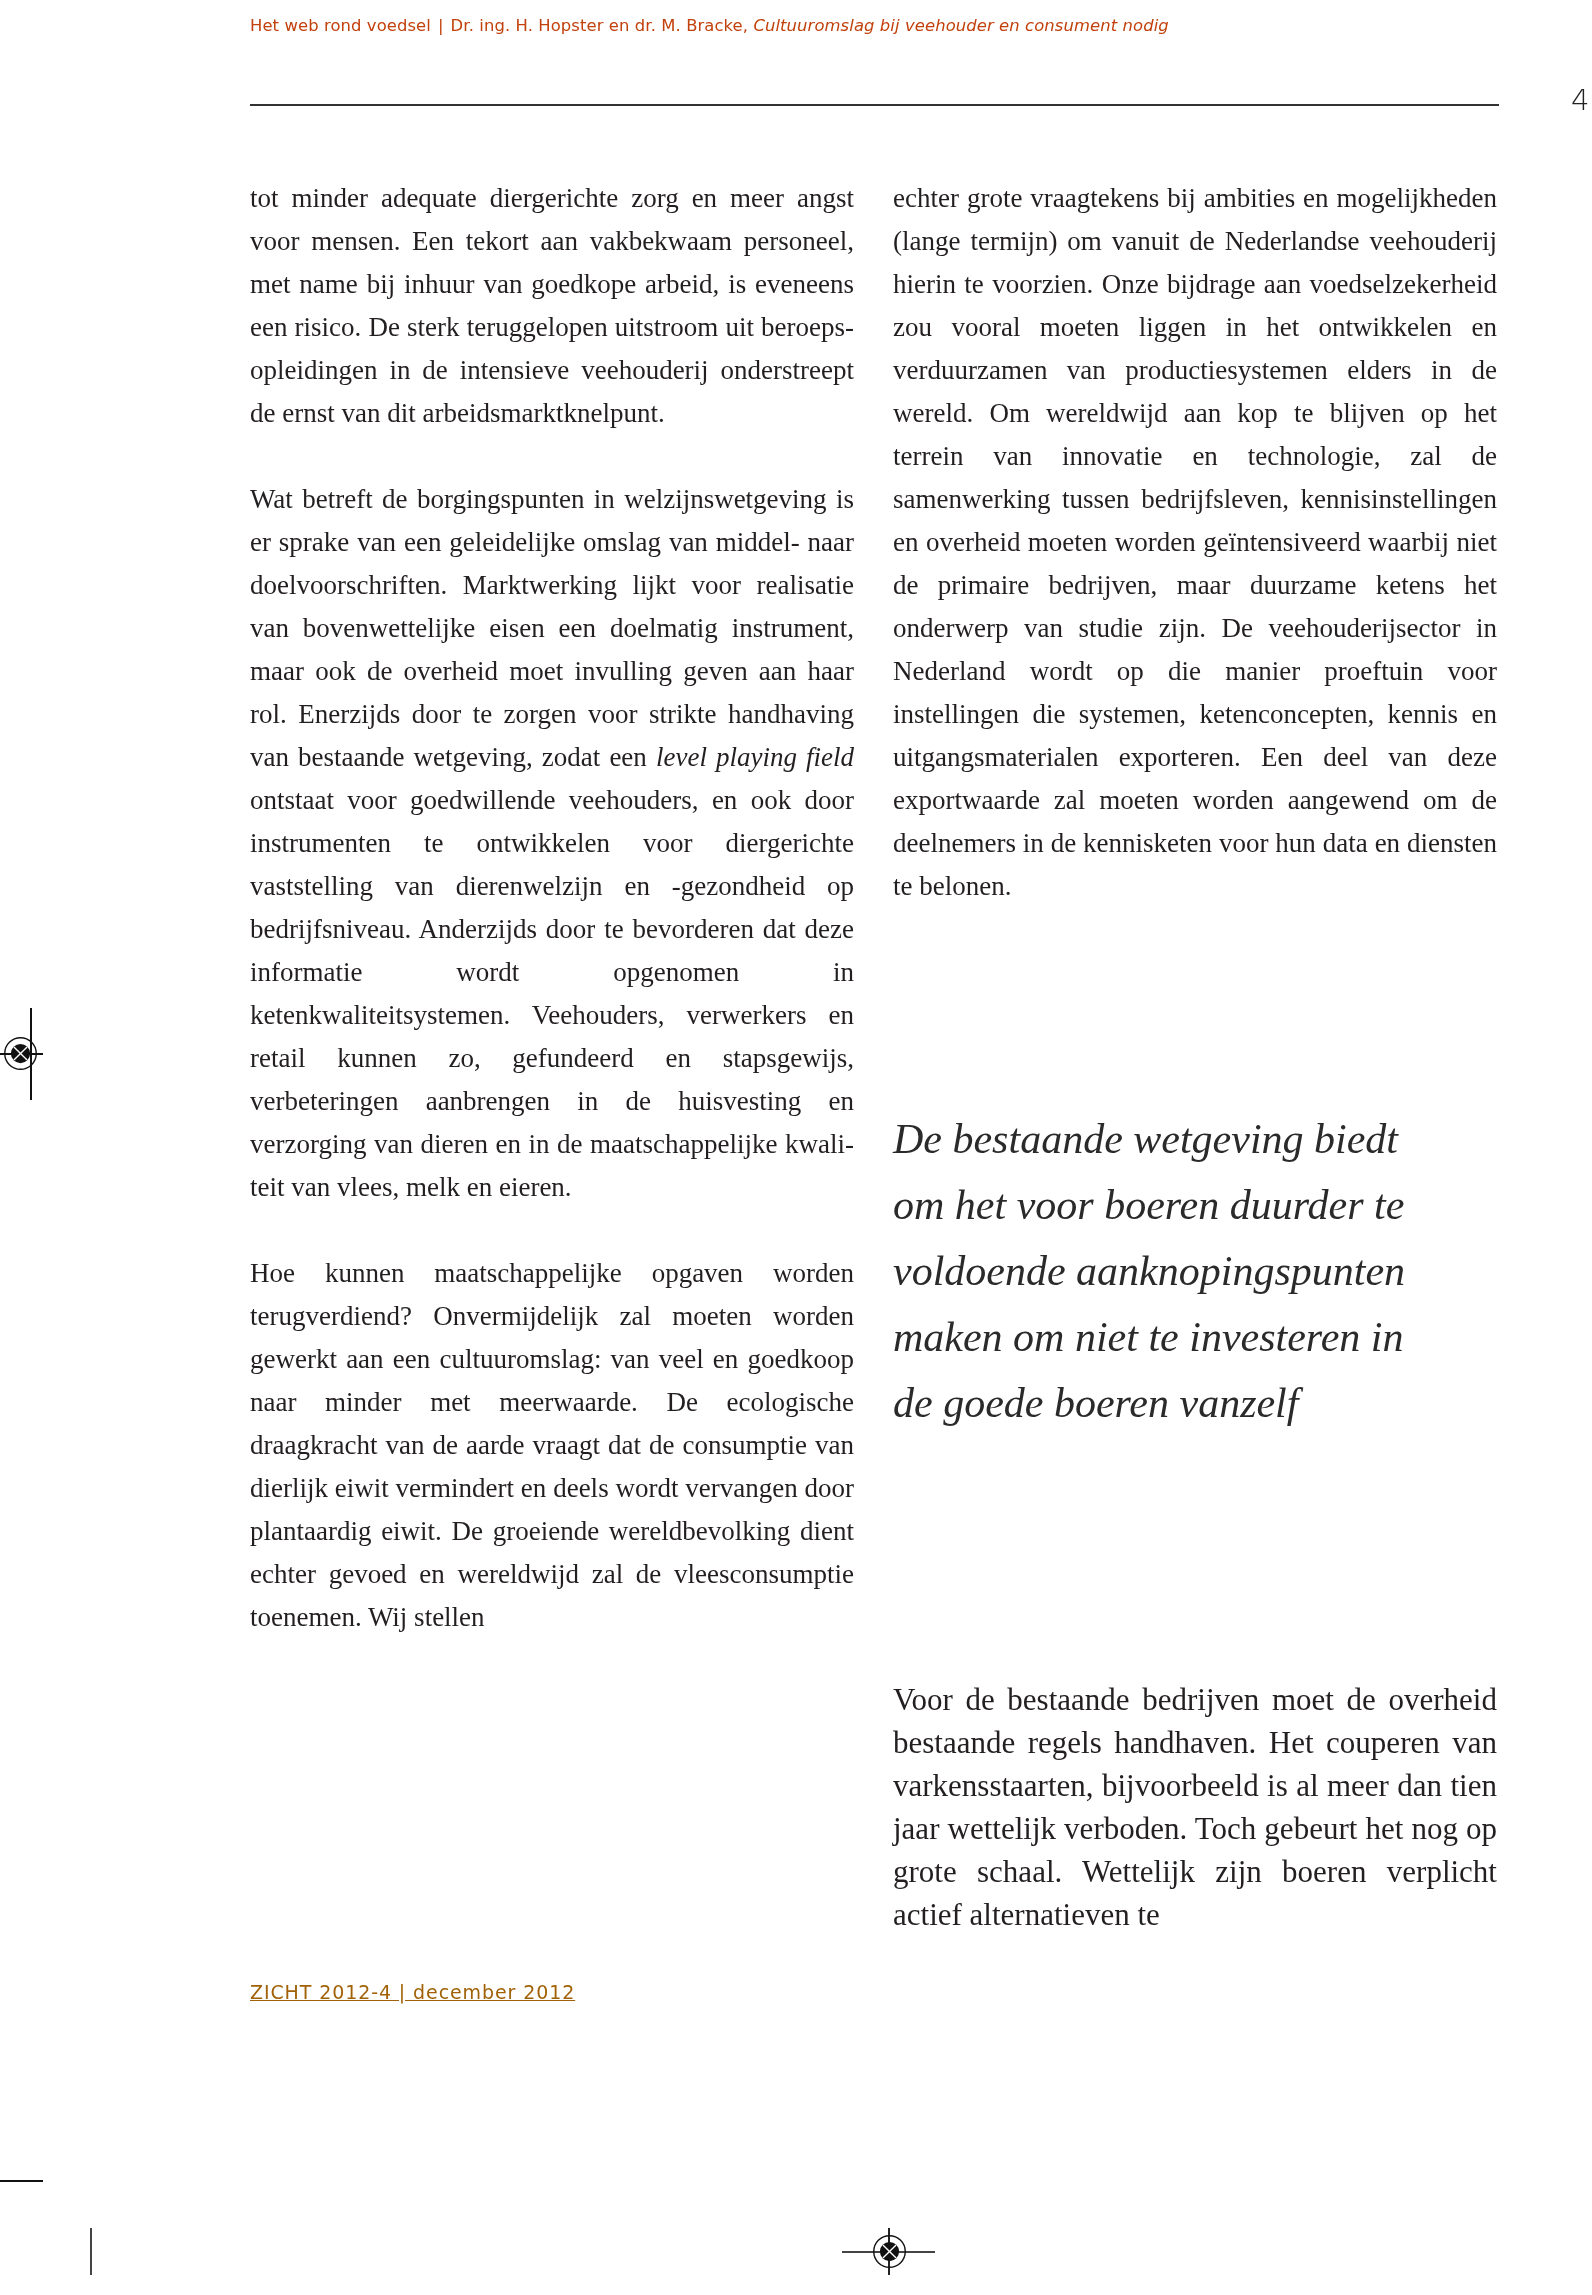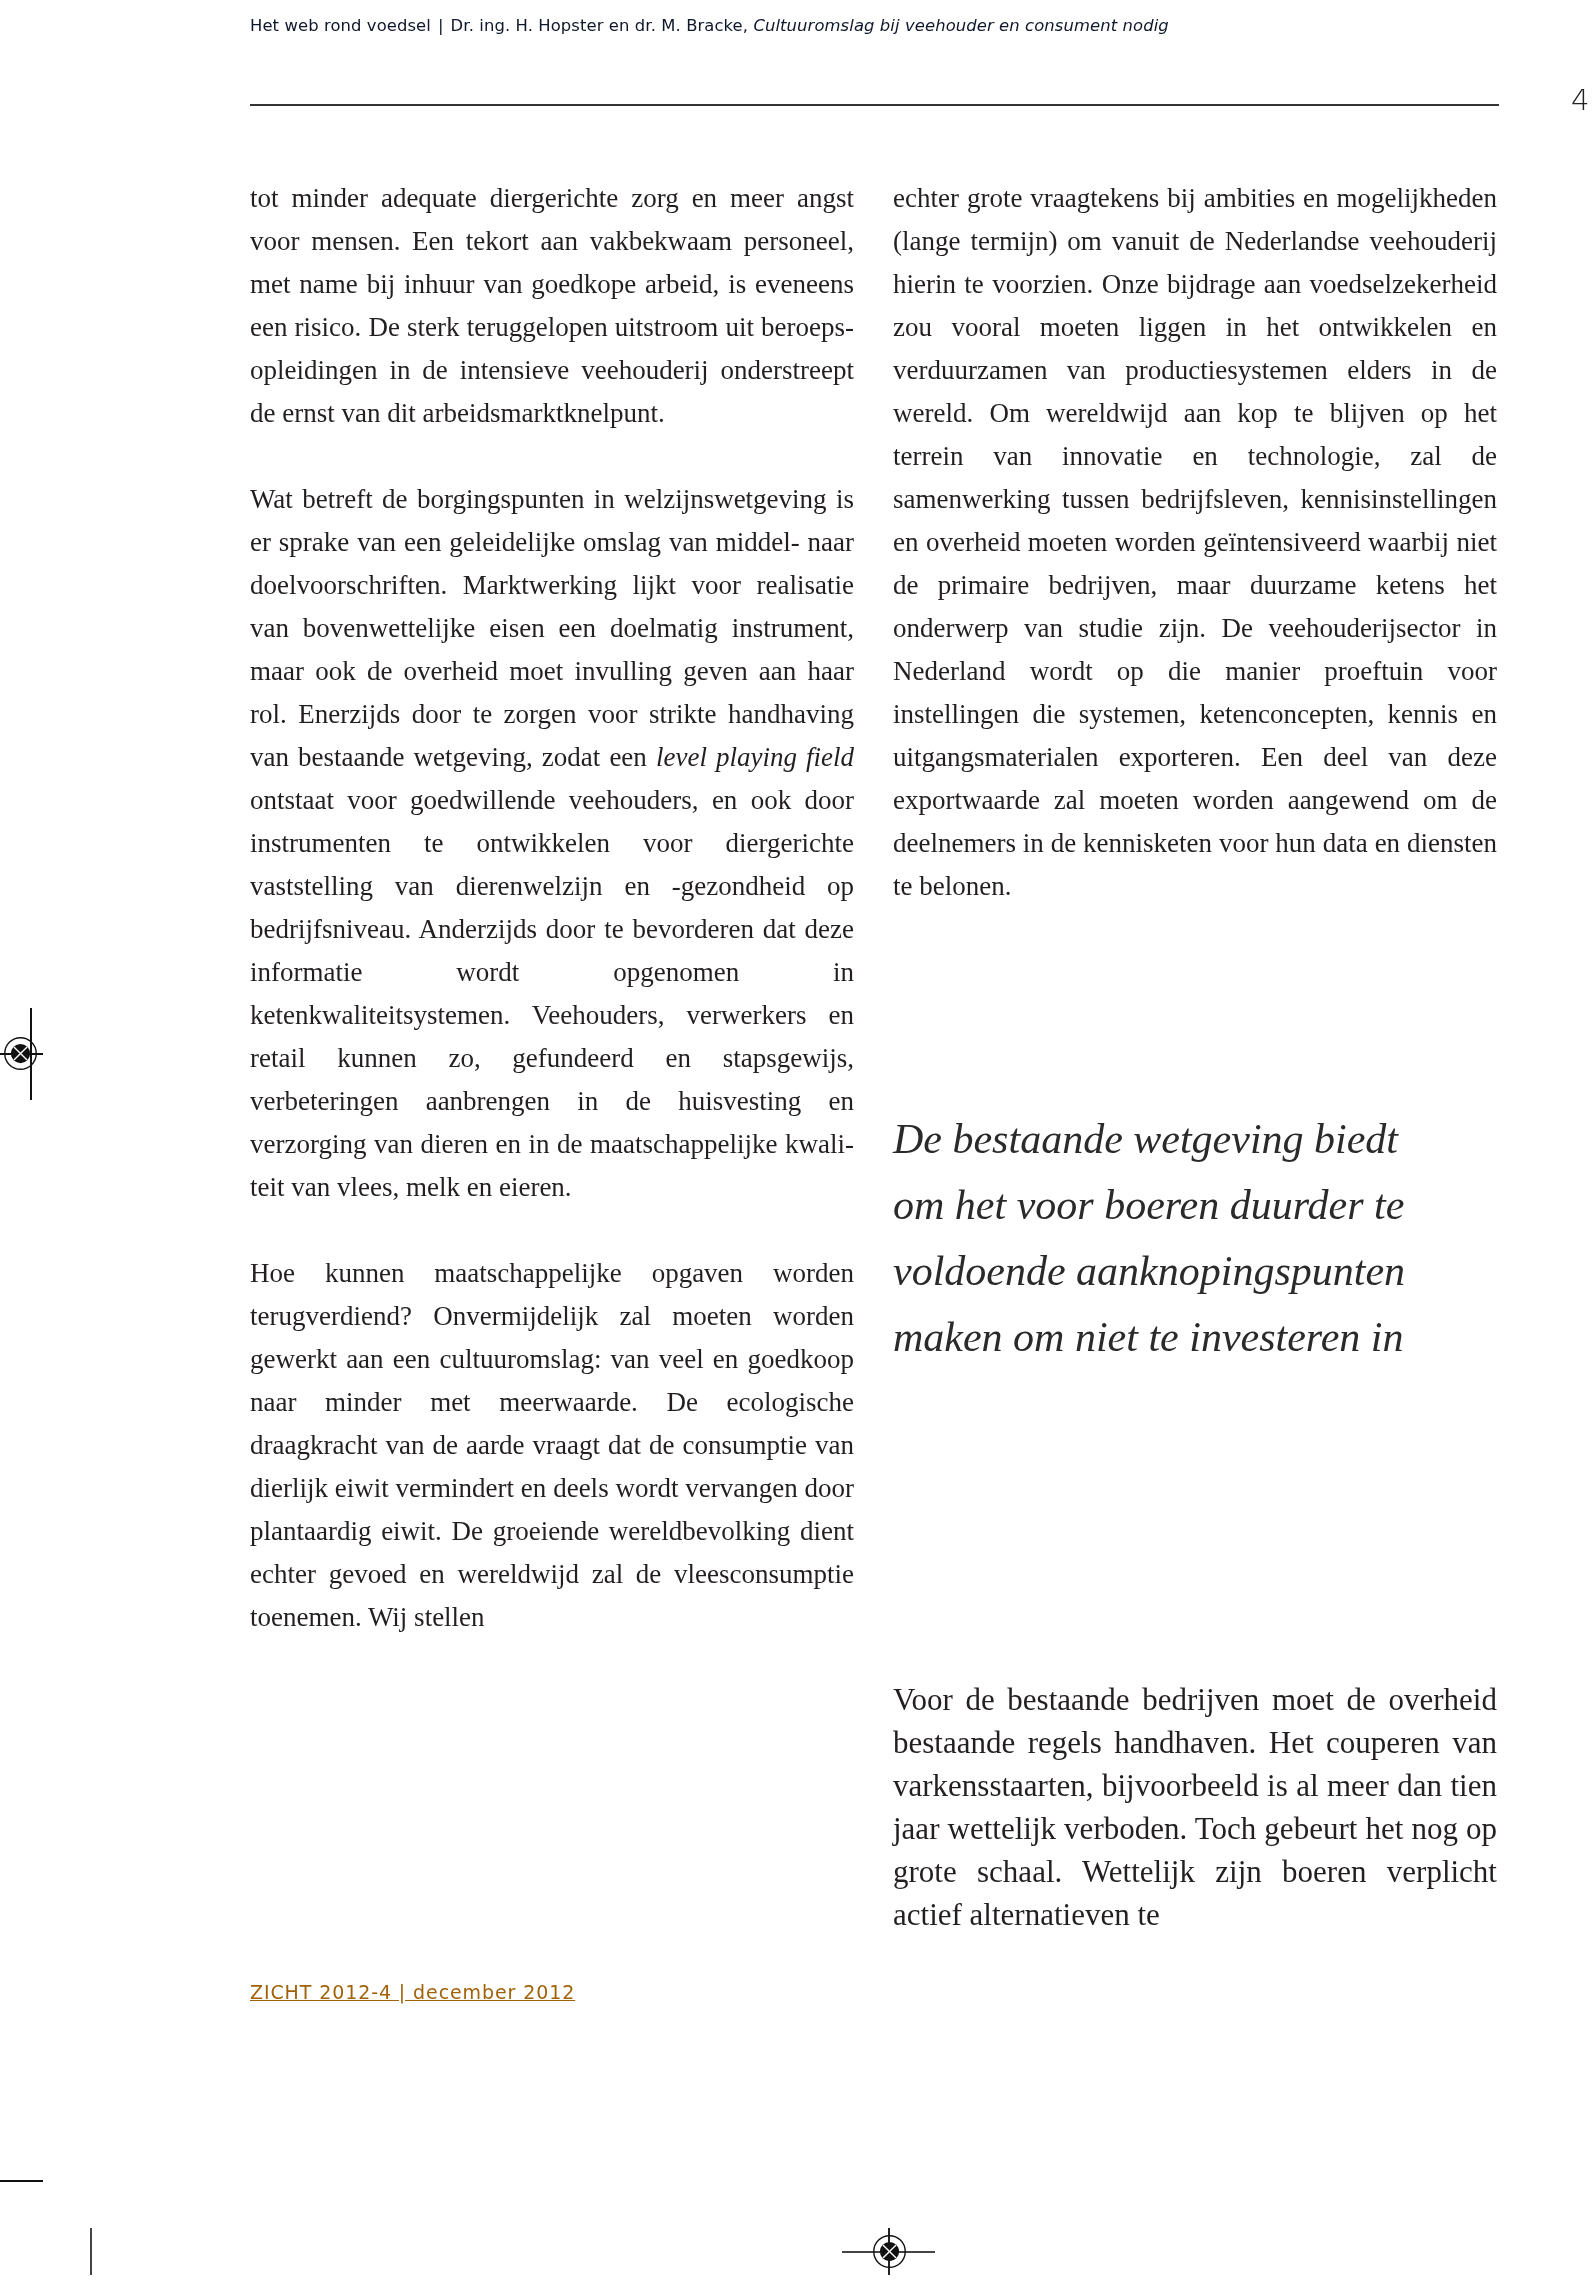--- a/index.html
+++ b/index.html
@@ -1,21 +1,21 @@
 <!DOCTYPE html>
 <html style="font-size:14px"><head>
 <meta charset="utf-8">
 <style>
   html, body { margin: 0; padding: 0; background: #ffffff; }
   body { width: 1592px; height: 2295px; position: relative; overflow: hidden; color: #231f20; }
   .page { position: absolute; left: 0; top: 0; width: 1592px; height: 2295px; }
 
   .running-head {
     position: absolute; left: 250px; top: 15.5px;
-    font-family: "DejaVu Sans", sans-serif; font-size: 16.4px; color: #0f172a;
+    font-family: "DejaVu Sans", sans-serif; font-size: 16.4px; color: #c2410c;
     white-space: nowrap; letter-spacing: 0.1px;
   }
   .running-head .sep { padding: 0 7px; }
   .running-head .title-italic { font-style: italic; }
 
   .head-rule { position: absolute; left: 250px; top: 104px; width: 1249px; height: 1.7px; background: #333; }
   .page-number {
     position: absolute; left: 1571px; top: 83px;
     font-family: "DejaVu Sans", sans-serif; font-size: 29px; font-weight: 300; color: #222;
   }
@@ -73,20 +73,21 @@
 
   <div class="col col-right">
     <p>echter grote vraagtekens bij ambities en mo­gelijkheden (lange termijn) om vanuit de Ne­derlandse veehouderij hierin te voorzien. Onze bijdrage aan voedselzekerheid zou vooral moeten liggen in het ontwikkelen en verduurzamen van productiesystemen elders in de wereld. Om wereldwijd aan kop te blij­ven op het terrein van innovatie en technolo­gie, zal de samenwerking tussen bedrijfsleven, kennisinstellingen en overheid moeten worden geïntensiveerd waarbij niet de primaire bedrijven, maar duurzame ke­tens het onderwerp van studie zijn. De vee­houderijsector in Nederland wordt op die manier proeftuin voor instellingen die syste­men, ketenconcepten, kennis en uitgangsma­terialen exporteren. Een deel van deze exportwaarde zal moeten worden aange­wend om de deelnemers in de kennisketen voor hun data en diensten te belonen.</p>
   </div>
 
   <div class="pull-quote">
     <span>De bestaande wetgeving biedt</span>
     <span>om het voor boeren duurder te</span>
     <span>voldoende aanknopingspunten</span>
     <span>maken om niet te investeren in</span>
+    <span>de goede boeren vanzelf</span>
   </div>
 
   <div class="col-right-lower">
     <p>Voor de bestaande bedrijven moet de over­heid bestaande regels handhaven. Het coupe­ren van varkensstaarten, bijvoorbeeld is al meer dan tien jaar wettelijk verboden. Toch gebeurt het nog op grote schaal. Wettelijk zijn boeren verplicht actief alternatieven te</p>
   </div>
 
   <div class="footer">ZICHT 2012-4 | december 2012</div>
 
   <div class="mark-line" style="left:30px; top:1008px; width:1.7px; height:92px;"></div>
   <div class="mark-line" style="left:0; top:1053px; width:43px; height:1.7px;"></div>

